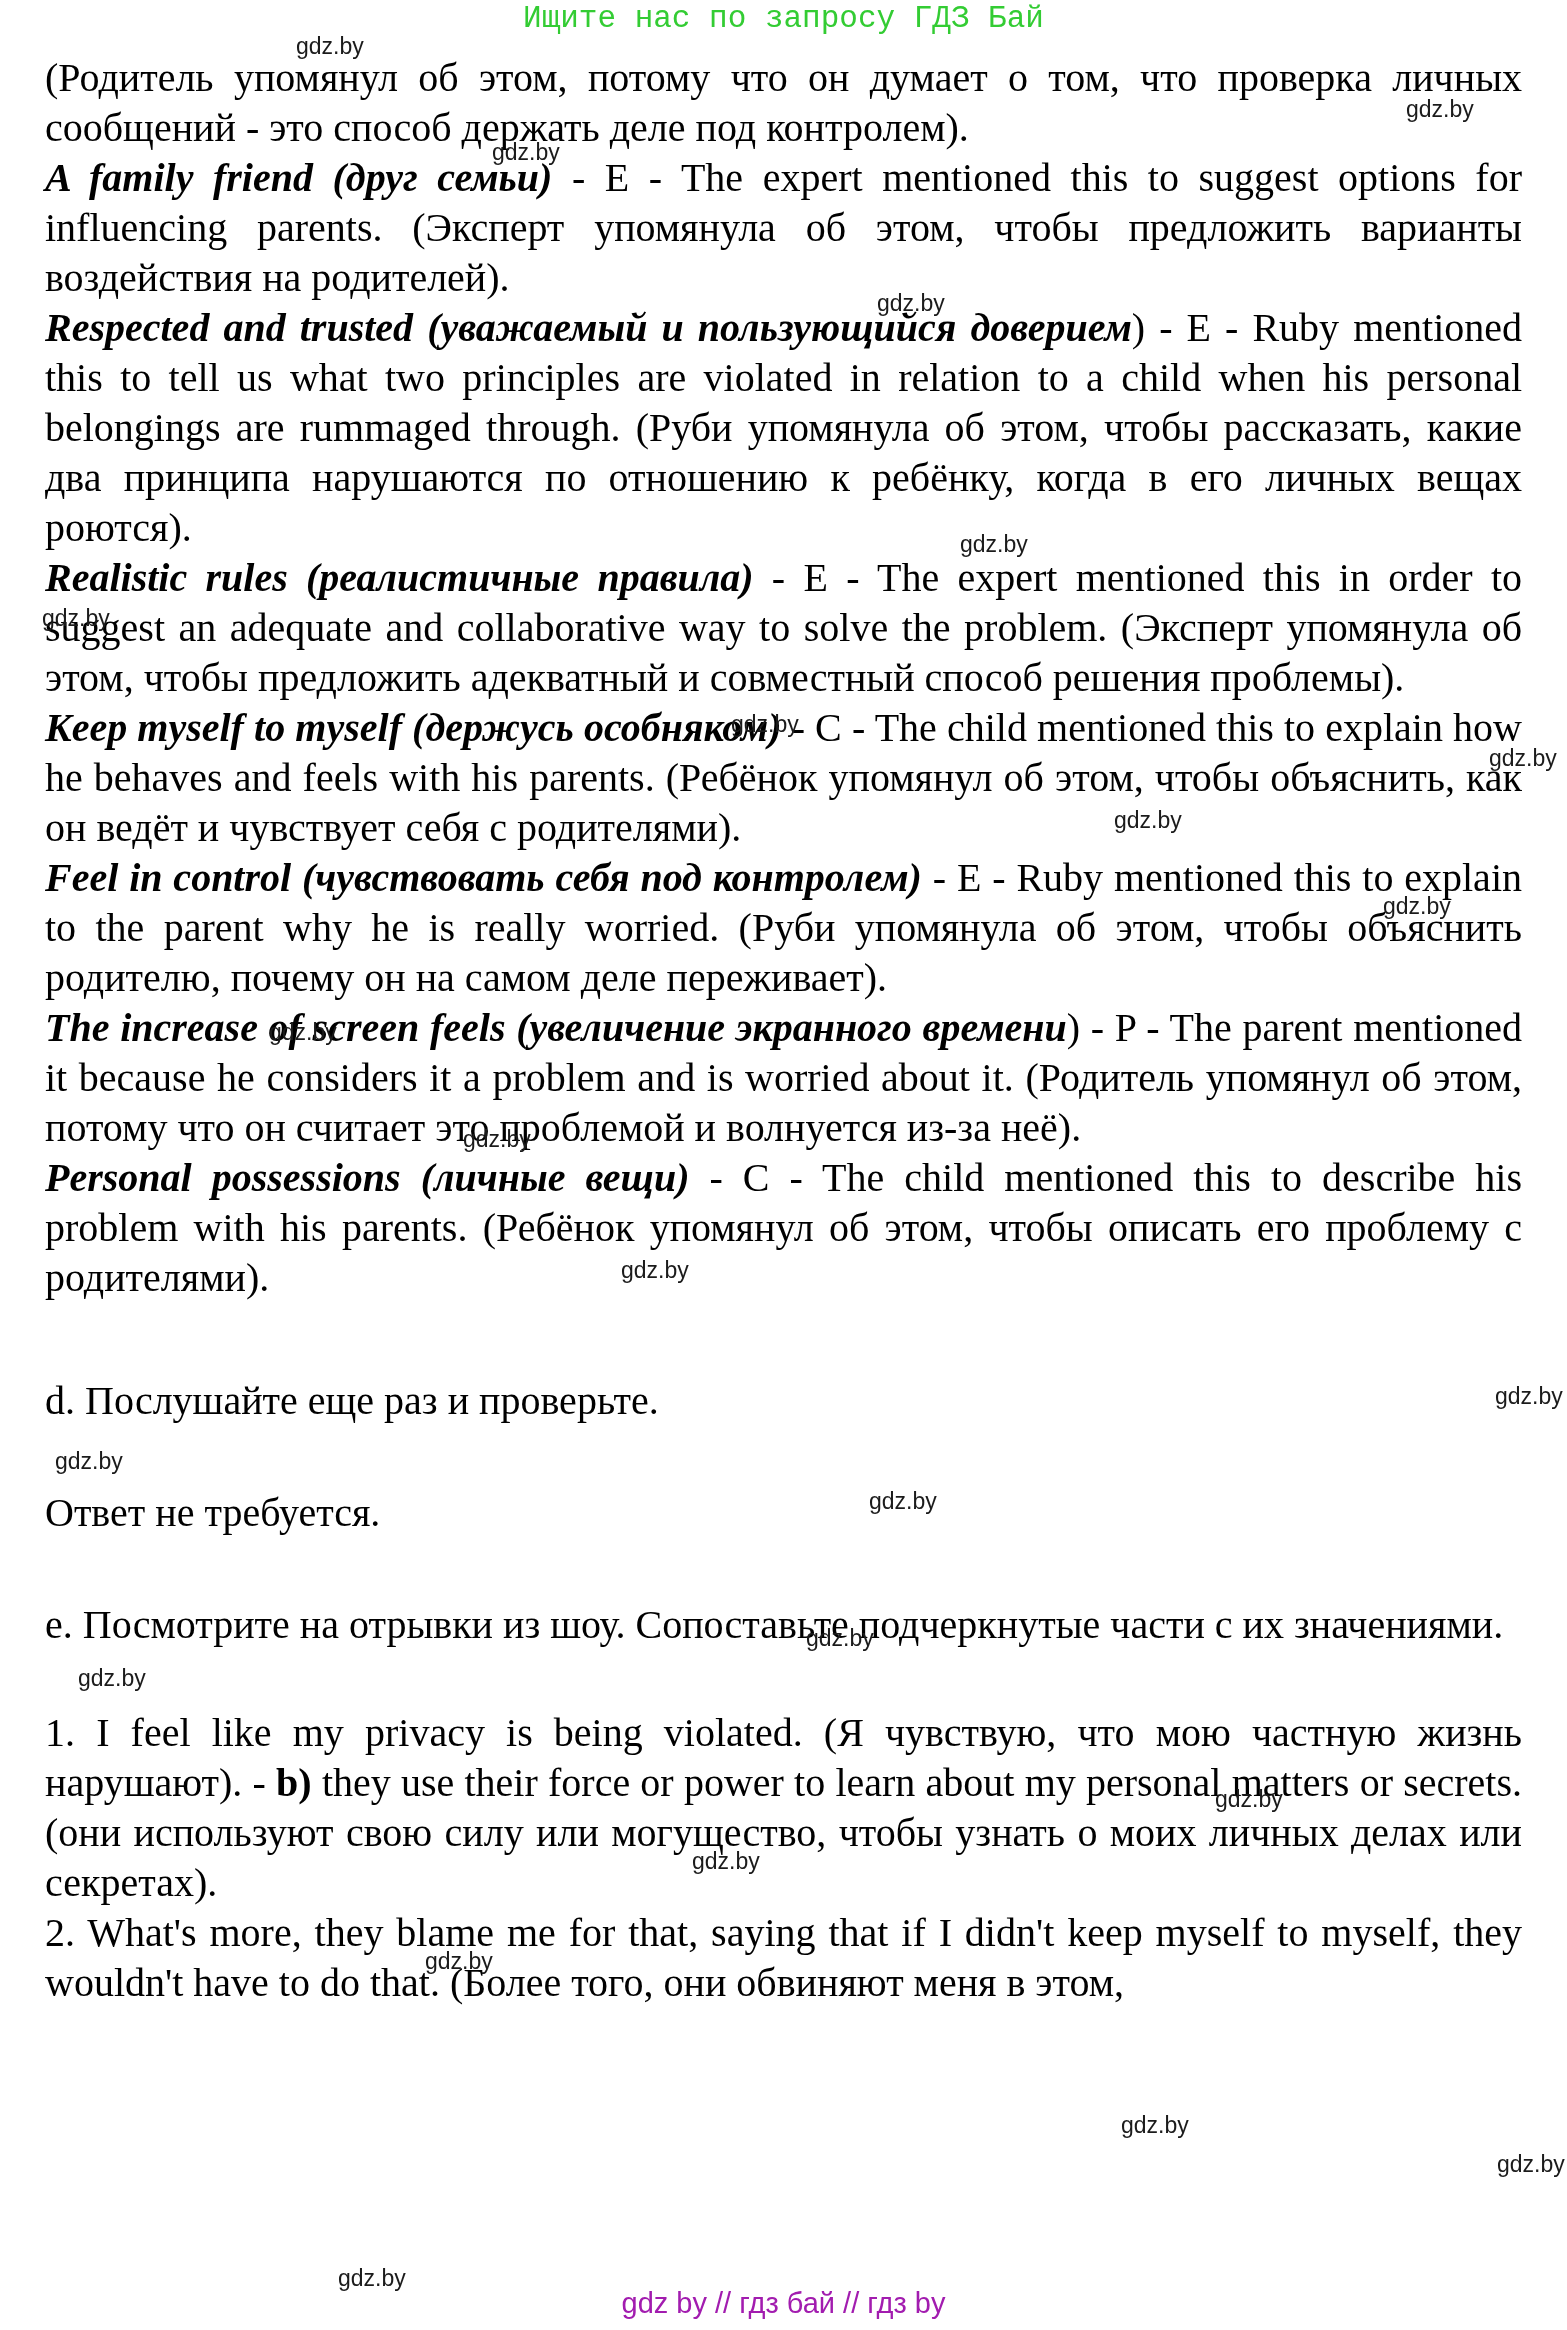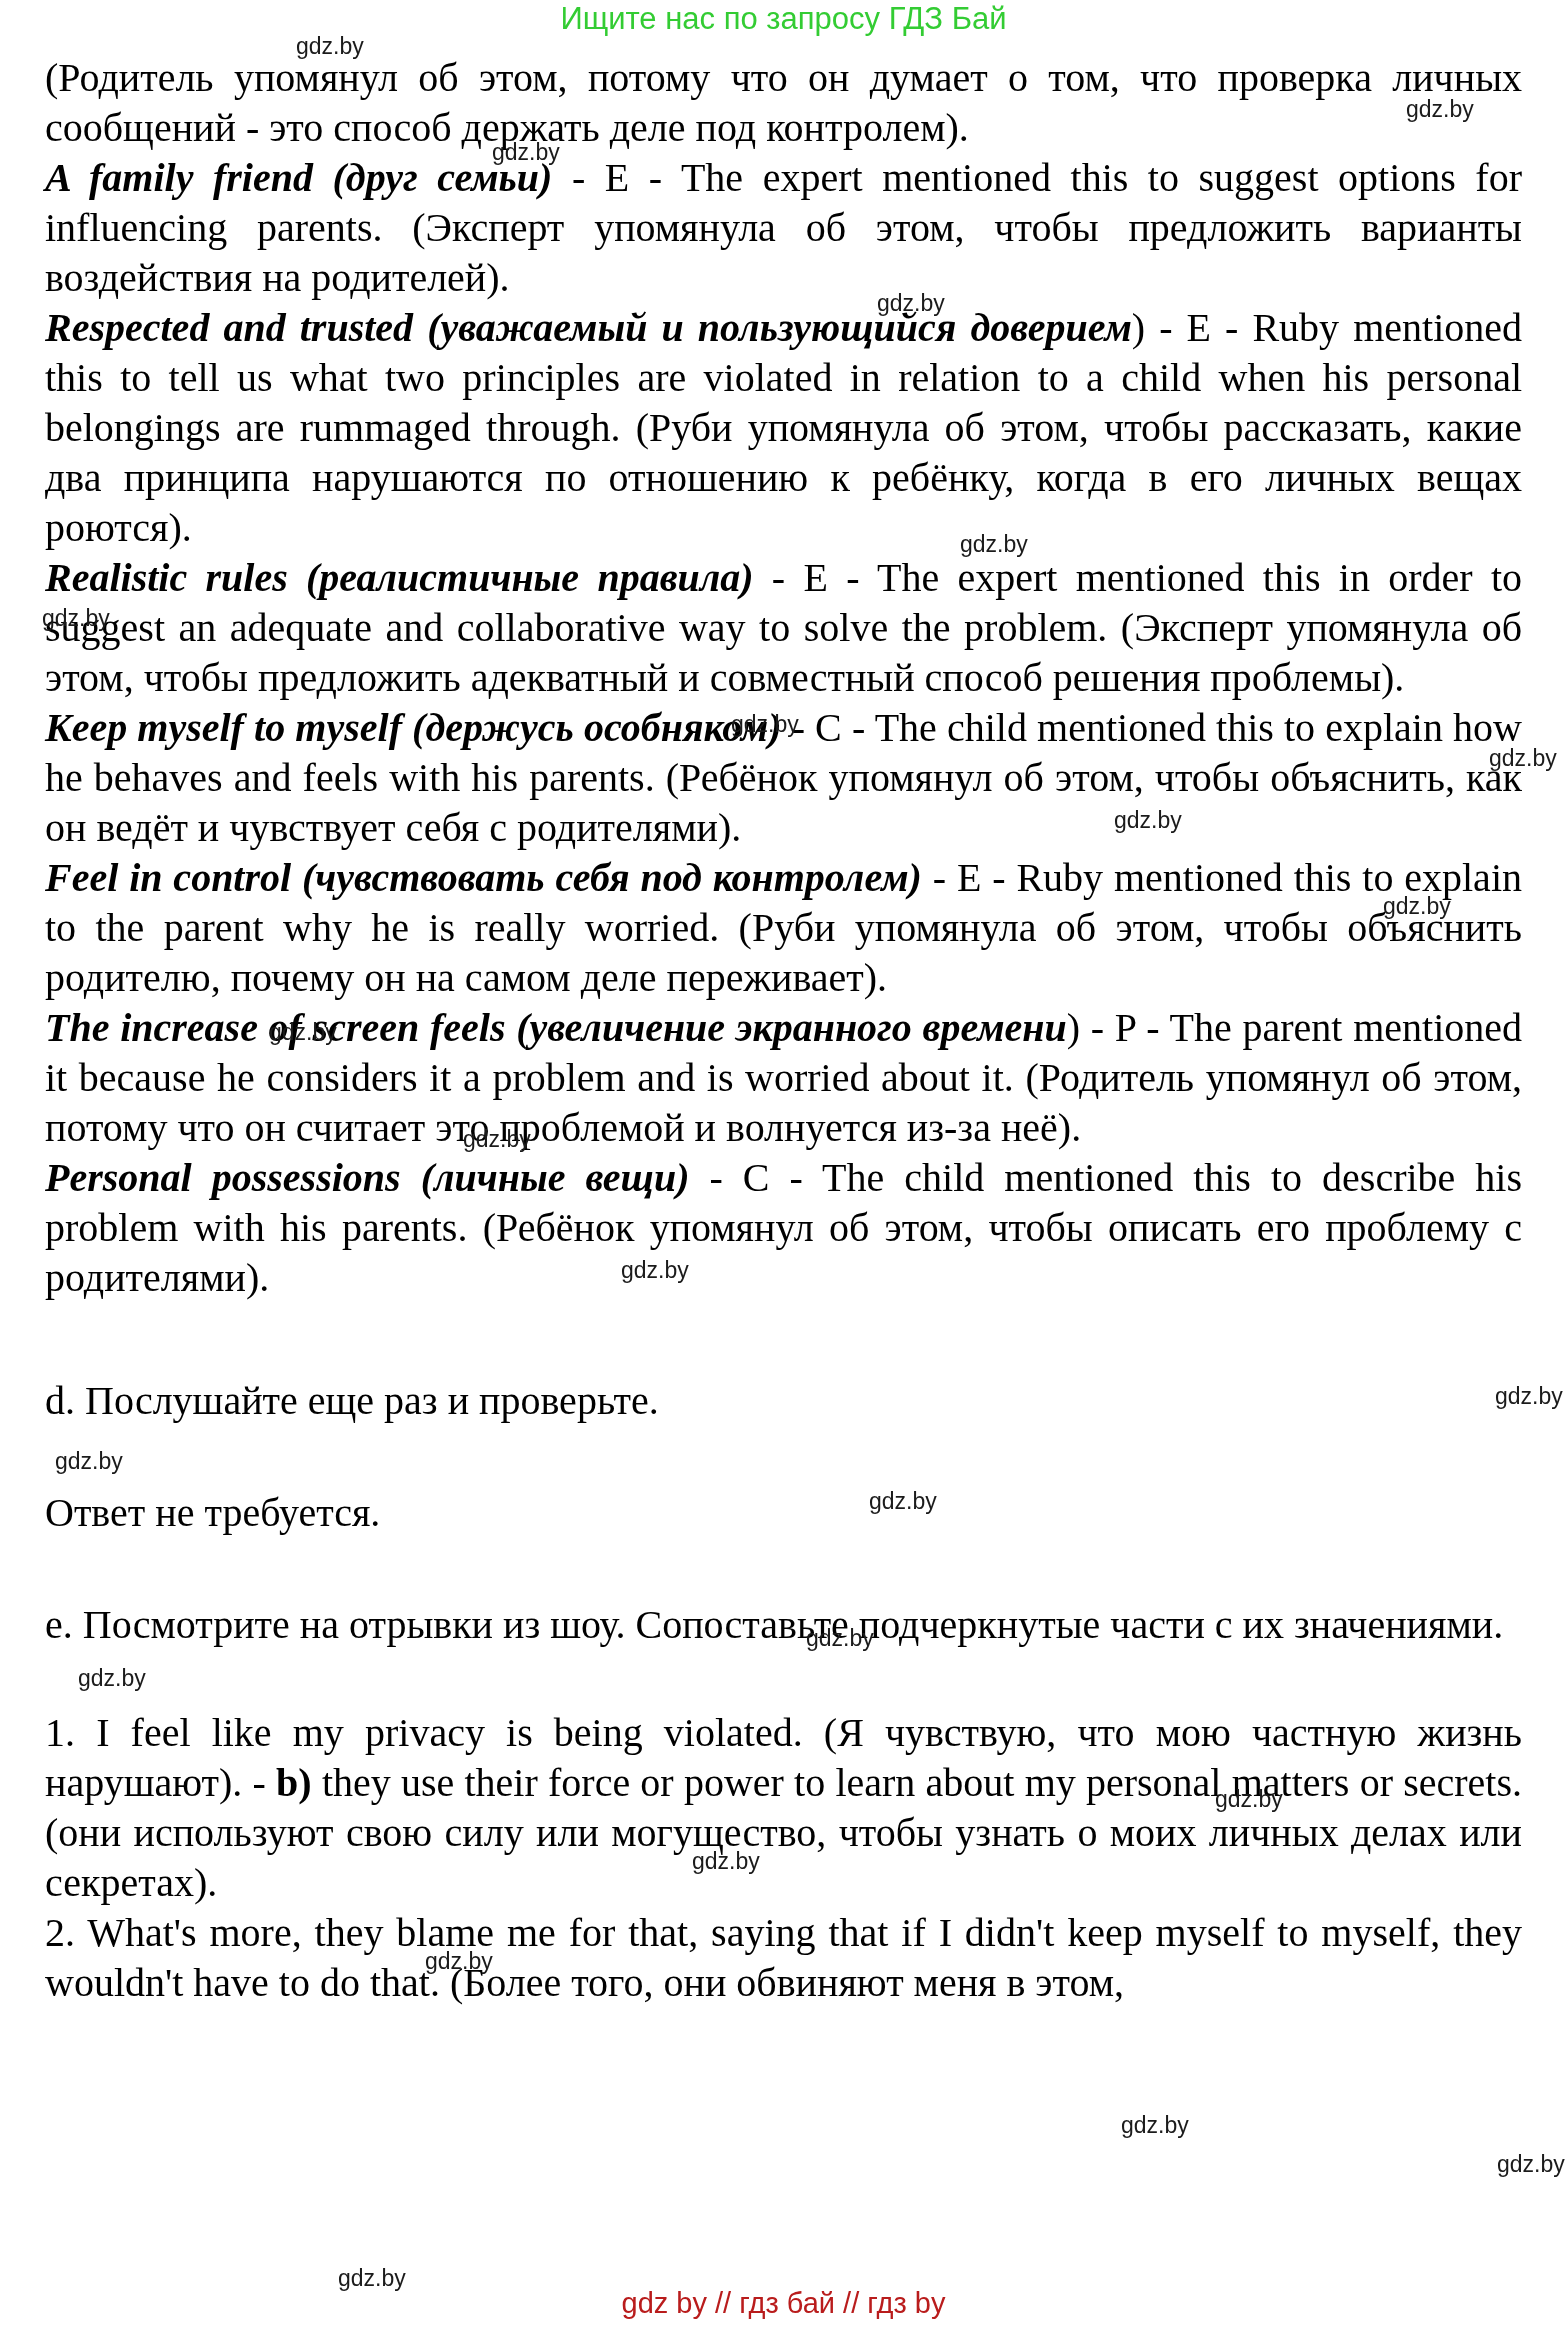--- a/index.html
+++ b/index.html
@@ -7,21 +7,21 @@
     position: relative;
     width: 1567px;
     height: 2330px;
     overflow: hidden;
     background: #ffffff;
     color: #000000;
   }
   .promo-header {
     padding-top: 1.5px;
     text-align: center;
-    font-family: Liberation Sans, sans-serif;
+    font-family: Liberation Mono, monospace;
     font-size: 31px;
     line-height: 34px;
     font-weight: 500;
     color: #33cc33;
   }
   .content {
     margin: 17px 45px 0 45px;
     font-family: "Liberation Serif", serif;
     font-stretch: condensed;
     font-size: 40px;
@@ -45,21 +45,21 @@
   }
   .site-footer {
     position: absolute;
     top: 2286px;
     left: 0;
     width: 100%;
     text-align: center;
     font-family: "Liberation Sans", sans-serif;
     font-size: 29px;
     line-height: 1.2;
-    color: #b91c1c;
+    color: #a21caf;
   }
 </style>
 </head>
 <body>
 
 <div class="page">
 
   <div class="promo-header">Ищите нас по запросу ГДЗ Бай</div>
 
   <main class="content">

